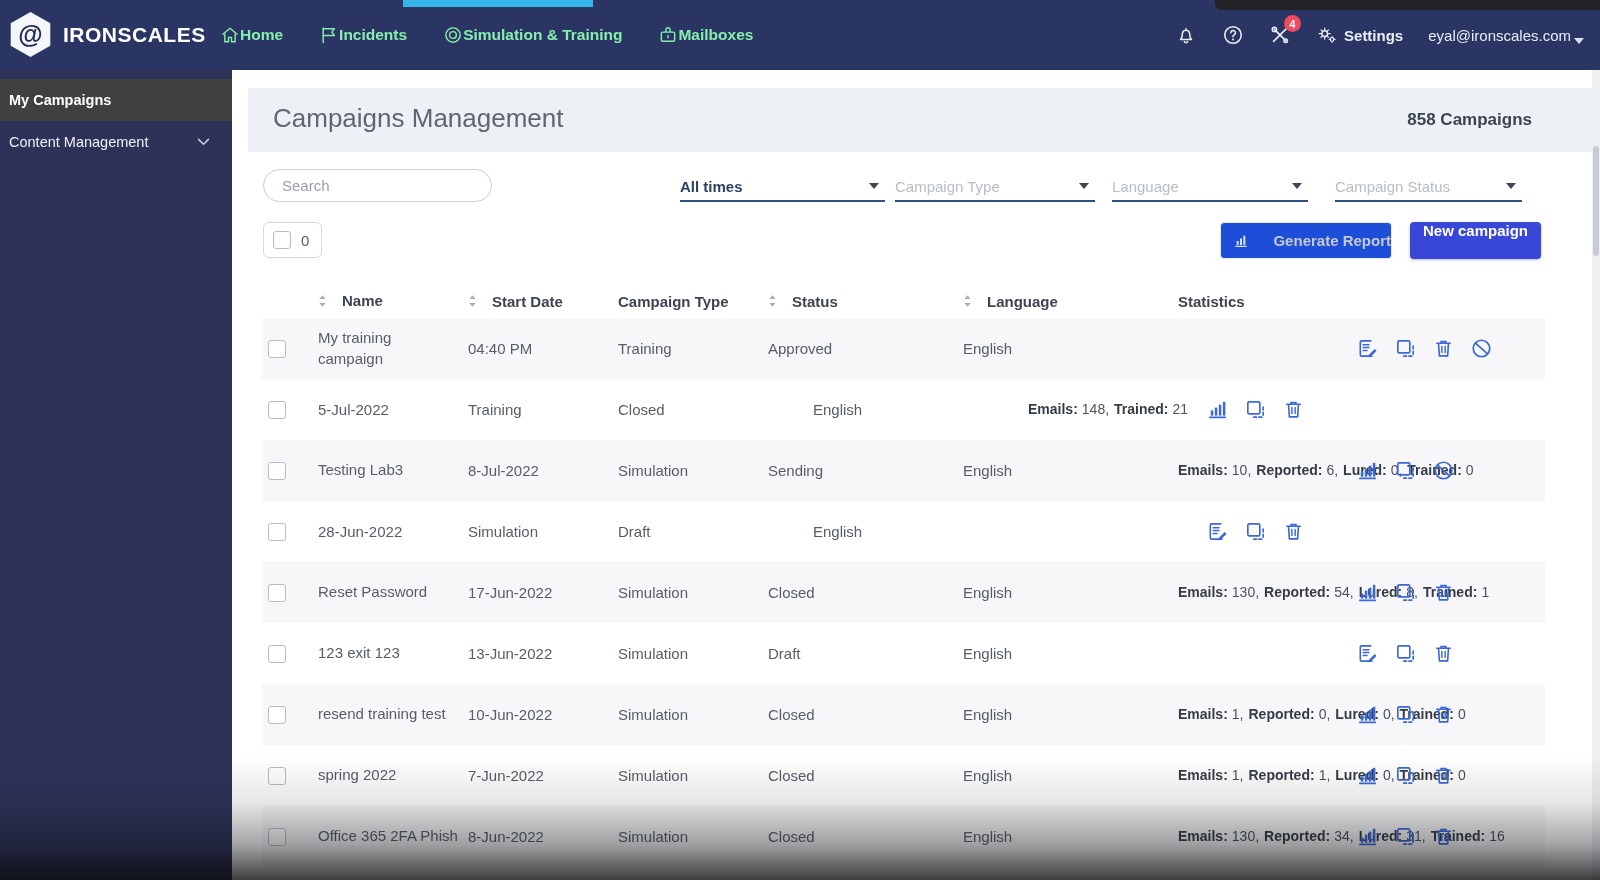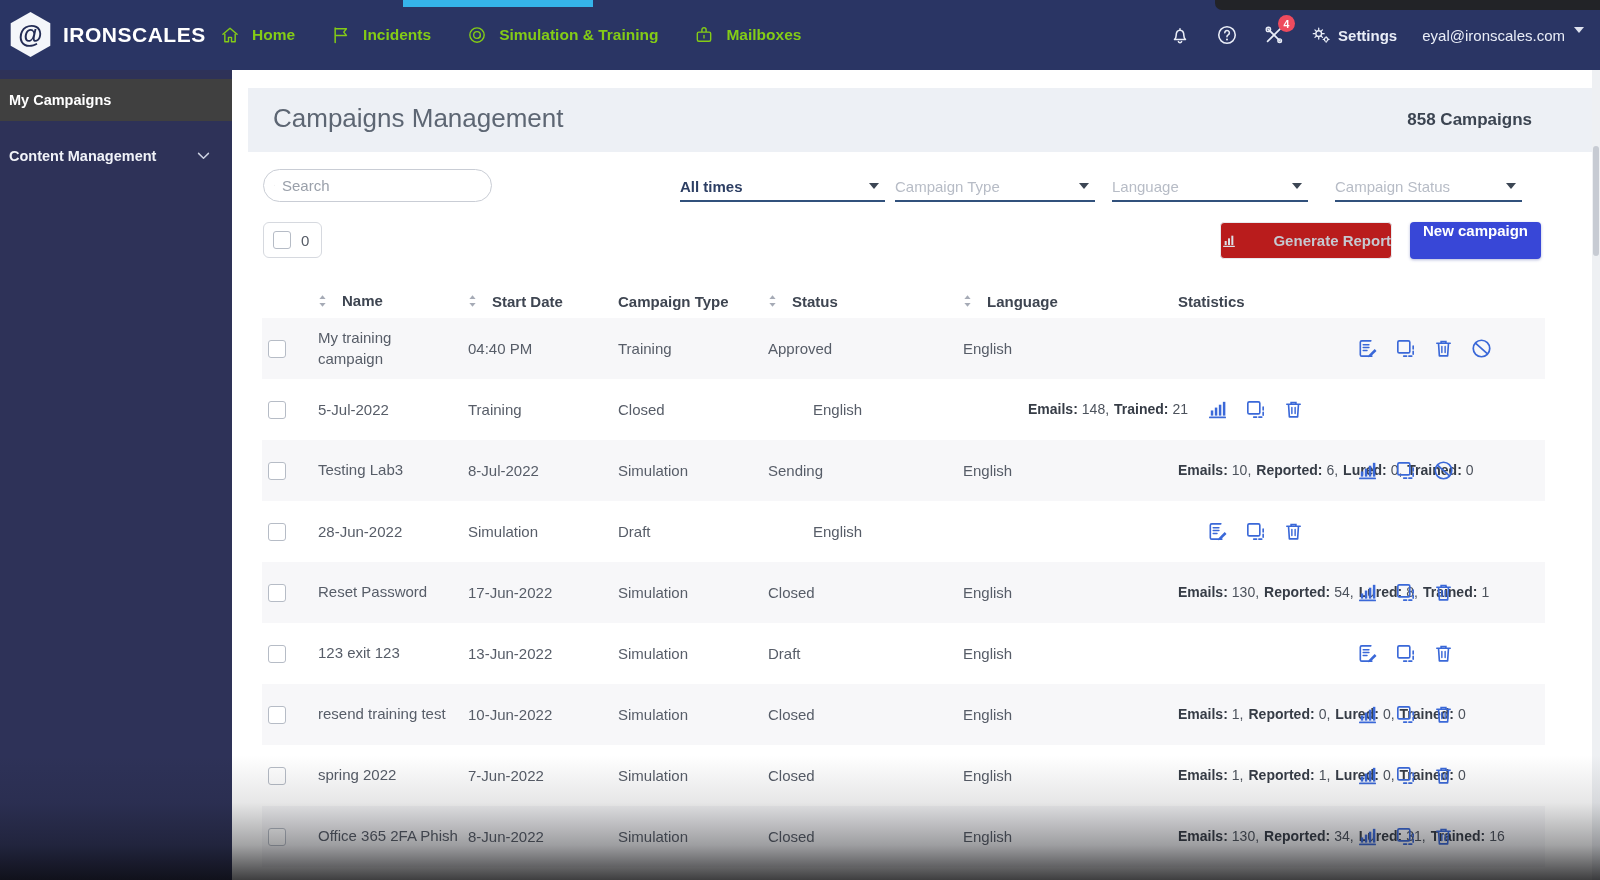--- a/index.html
+++ b/index.html
@@ -5,38 +5,38 @@
   *{margin:0;padding:0;box-sizing:border-box}
   html,body{width:1600px;height:880px;overflow:hidden}
   body{position:relative;font-family:"Liberation Sans",sans-serif;background:#fff}
 
   
   .navbar{position:absolute;left:0;top:0;width:1600px;height:70px;background:#2a3564;z-index:10}
   .brand-group{position:absolute;left:8px;top:12px;display:flex;align-items:center;gap:10px}
   .logo-hex{width:45px;height:45px;background:#f4f6fa;clip-path:polygon(50% 0,94% 25%,94% 75%,50% 100%,6% 75%,6% 25%);display:flex;align-items:center;justify-content:center;color:#232c55;font-weight:700;font-size:25px}
   .brand-name{color:#fff;font-weight:700;font-size:21px;letter-spacing:.5px}
   .nav-items{position:absolute;left:220px;top:0;height:70px;display:flex;align-items:center;gap:36px}
-  .nav-item{display:flex;align-items:center;gap:12px;color:#84cc16;font-weight:600;font-size:15.5px;cursor:pointer;white-space:nowrap}
+  .nav-item{display:flex;align-items:center;gap:0;color:#86efac;font-weight:600;font-size:15.5px;cursor:pointer;white-space:nowrap}
   .nav-ic{width:20px;height:20px;display:inline-flex}
   .nav-ic svg{width:100%;height:100%}
   .active-indicator{position:absolute;left:403px;top:0;width:190px;height:7px;background:#35b4ea}
   .nav-right{position:absolute;right:16px;top:0;height:70px;display:flex;align-items:center;gap:25px;color:#e9edf7}
   .nav-right .ic{width:22px;height:22px;display:inline-flex;cursor:pointer}
   .nav-right .ic svg{width:100%;height:100%}
   .tools-wrap{position:relative;display:inline-flex}
   .badge{position:absolute;top:-9px;right:-10px;width:17px;height:17px;border-radius:50%;background:#ee4b5e;color:#fff;font-size:10.5px;font-weight:700;display:flex;align-items:center;justify-content:center}
   .settings-group{display:flex;align-items:center;gap:6px;cursor:pointer;font-weight:600;font-size:15px}
-  .user-group{display:flex;align-items:flex-start;gap:9px;cursor:pointer;font-size:15px}
+  .user-group{display:flex;align-items:flex-end;gap:3px;cursor:pointer;font-size:15px}
   .caret-down{width:0;height:0;border-left:5px solid transparent;border-right:5px solid transparent;border-top:6px solid #dfe3ef}
   .black-bar{position:absolute;left:1215px;top:0;width:385px;height:10px;background:#222327;border-bottom-left-radius:7px;z-index:60}
 
   
   .sidebar{position:absolute;left:0;top:70px;width:232px;height:810px;background:#2e3258;z-index:5}
   .side-item-active{margin-top:9px;height:42px;background:#404040;display:flex;align-items:center;padding-left:9px;color:#fff;font-weight:700;font-size:14.5px;cursor:pointer}
-  .side-item{margin-top:26px;display:flex;align-items:center;justify-content:space-between;padding:0 20px 0 9px;color:#f0f2f8;font-weight:700;font-size:14.5px;cursor:pointer}
+  .side-item{margin-top:12px;display:flex;align-items:center;justify-content:space-between;padding:0 20px 0 9px;color:#f0f2f8;font-weight:400;font-size:14.5px;cursor:pointer}
   .chev-ic{width:17px;height:17px;display:inline-flex;color:#cdd2e2}
   .chev-ic svg{width:100%;height:100%}
 
   
   .main{position:absolute;left:232px;top:70px;width:1368px;height:810px;background:#fff}
   .band{position:absolute;left:248px;top:88px;width:1344px;height:64px;background:#edf0f5;z-index:1}
   .page-title{position:absolute;left:273px;top:103px;font-size:26px;color:#5d6673;font-weight:400;z-index:2}
   .count-label{position:absolute;right:68px;top:110px;font-size:17px;font-weight:700;color:#3b4451;z-index:2}
 
   
@@ -49,21 +49,21 @@
   .select .sel-label{font-size:15px}
   .sel-filled .sel-label{color:#2c3e63;font-weight:600}
   .sel-placeholder .sel-label{color:#b7bcc6}
   .sel-caret{width:0;height:0;border-left:5px solid transparent;border-right:5px solid transparent;border-top:6px solid #3c4654;margin-right:6px}
   .sel-1{left:680px;width:205px}.sel-2{left:895px;width:200px}.sel-3{left:1112px;width:196px}.sel-4{left:1335px;width:187px}
 
   .count-box{position:absolute;left:263px;top:222px;width:59px;height:36px;border:1.5px solid #d6d9df;border-radius:6px;display:flex;align-items:center;gap:10px;padding-left:9px;z-index:2}
   .checkbox{display:inline-block;width:18px;height:18px;border:1.5px solid #b6bcc6;border-radius:3px;background:#fff;cursor:pointer}
   .count-num{font-size:15px;color:#565c66}
 
-  .gen-btn{position:absolute;left:1220px;top:222px;width:172px;height:37px;border:1px solid #e8eaee;border-radius:4px;background:#b91c1c;color:#c6c9d0;font-weight:700;font-size:15px;display:flex;align-items:center;justify-content:space-between;gap:24px;cursor:default;z-index:2}
+  .gen-btn{position:absolute;left:1220px;top:222px;width:172px;height:37px;border:1px solid #e8eaee;border-radius:4px;background:#1d4ed8;color:#c6c9d0;font-weight:700;font-size:15px;display:flex;align-items:center;justify-content:flex-end;gap:24px;cursor:default;z-index:2}
   .gen-ic{width:16px;height:16px;display:inline-flex;color:#dcdfe5}
   .gen-ic svg{width:100%;height:100%}
   .new-btn{position:absolute;left:1410px;top:222px;width:131px;height:37px;border:none;border-radius:4px;background:#3847d7;color:#fff;font-weight:700;font-size:15px;display:flex;align-items:flex-start;justify-content:center;cursor:pointer;box-shadow:0 1px 3px rgba(40,50,150,.35);z-index:2}
 
   
   .table-header{position:absolute;left:262px;top:284px;width:1283px;height:34px;display:flex;align-items:center;z-index:2}
   .table-body{position:absolute;left:262px;top:318px;width:1283px;z-index:2}
   .cell{display:flex;align-items:center}
   .cell-check{width:56px;padding-left:6px}
   .cell-name{width:150px;padding-right:10px}

